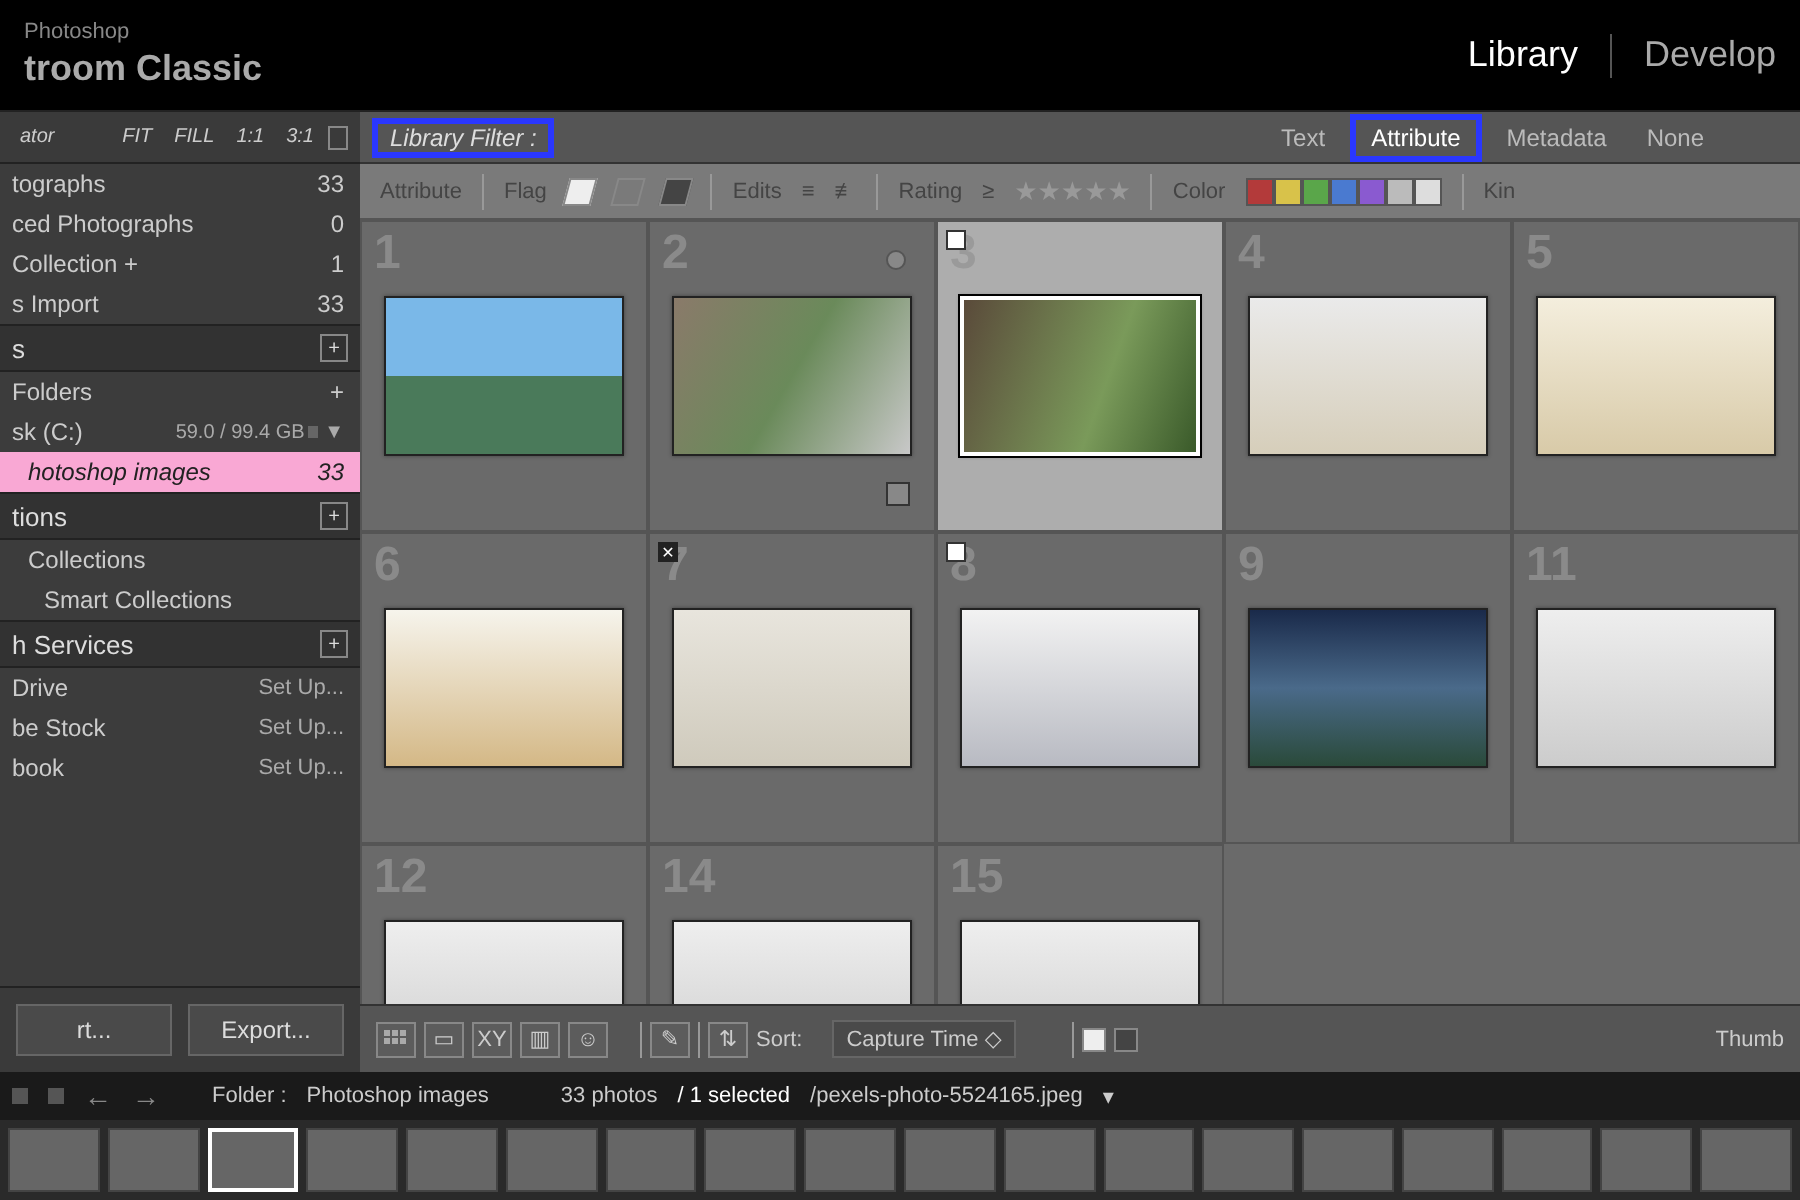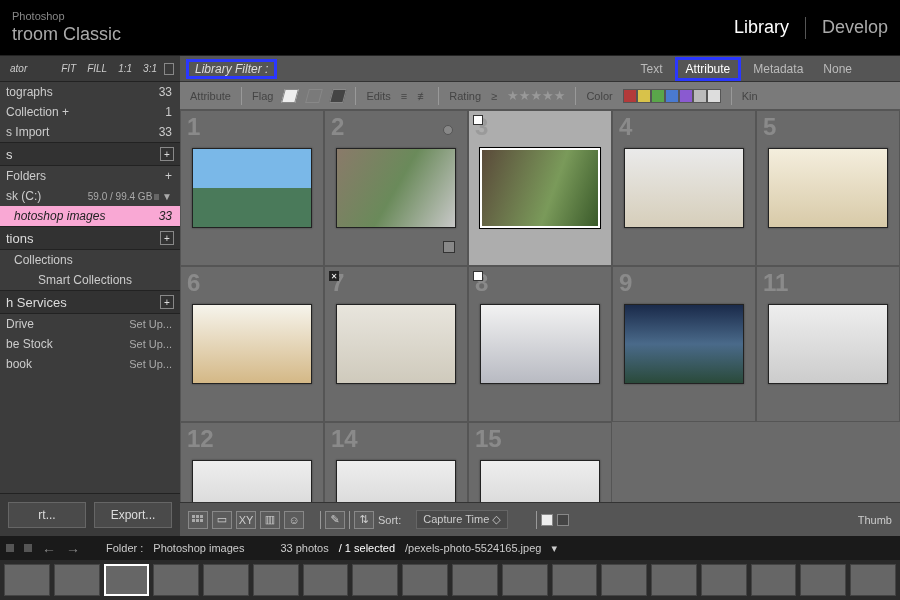--- a/index.html
+++ b/index.html
@@ -1,21 +1,21 @@
 <!DOCTYPE html>
 <html><head>
 <meta charset="utf-8">
 <style>
   * { box-sizing: border-box; margin: 0; padding: 0; font-family: -apple-system, "Segoe UI", Arial, sans-serif; }
   body { background: #000; width: 900px; height: 600px; overflow: hidden; color: #bbb; font-size: 12px; }
 
   .top-tabs { height: 56px; background: #000; display: flex; align-items: center; justify-content: space-between; padding: 0 12px; border-bottom: 1px solid #222; }
   .app-title { color: #aaa; font-size: 14px; line-height: 1.3; }
   .app-title .line1 { font-size: 11px; color: #888; }
-  .app-title .line2 { font-size: 18px; color: #aaa; }
+  .app-title .line2 { font-size: 18px; color: #aaa; font-weight: bold; }
   .module-tabs { display: flex; gap: 16px; }
   .module-tabs div { font-size: 18px; color: #aaa; cursor: pointer; }
   .module-tabs div.active { color: #fff; font-weight: 500; }
   .divider-vert { width:1px; height:22px; background:#555; }
 
   .main { display: flex; height: calc(600px - 56px - 40px - 24px); }
   .sidebar { width: 180px; background: #3c3c3c; display: flex; flex-direction: column; font-size: 12px; color: #ccc; overflow: hidden; }
 
   .nav-toolbar { height: 26px; background: #3a3a3a; border-bottom: 1px solid #222; display:flex; align-items:center; gap:3px; padding:0 6px; font-size:10px; color:#ccc; }
   .nav-toolbar span { padding:2px 4px; cursor:pointer;font-style:italic; }
@@ -123,20 +123,24 @@
       <span>3:1</span>
       <span class="ratio"></span>
     </div>
 
     <div id="catalog-rows">
         <div class="panel-row">
           <span>tographs</span>
           <span class="count">33</span>
         </div>
         <div class="panel-row">
+          <span>ced Photographs</span>
+          <span class="count">0</span>
+        </div>
+        <div class="panel-row">
           <span>Collection  +</span>
           <span class="count">1</span>
         </div>
         <div class="panel-row">
           <span>s Import</span>
           <span class="count">33</span>
         </div>
       </div>
 
     <div class="panel-title">
@@ -156,21 +160,21 @@
       <span class="count" style="color:#222">33</span>
     </div>
 
     <div class="panel-title">
       <span>tions</span>
       <span class="plus">+</span>
     </div>
     <div class="panel-row subrow">
       <span>Collections</span>
     </div>
-    <div class="panel-row subrow" style="padding-left:38px">
+    <div class="panel-row subrow" style="padding-left:22px">
       <span>Smart Collections</span>
     </div>
 
     <div class="panel-title">
       <span>h Services</span>
       <span class="plus">+</span>
     </div>
     <div id="publish-rows">
         <div class="panel-row">
           <span>Drive</span>

